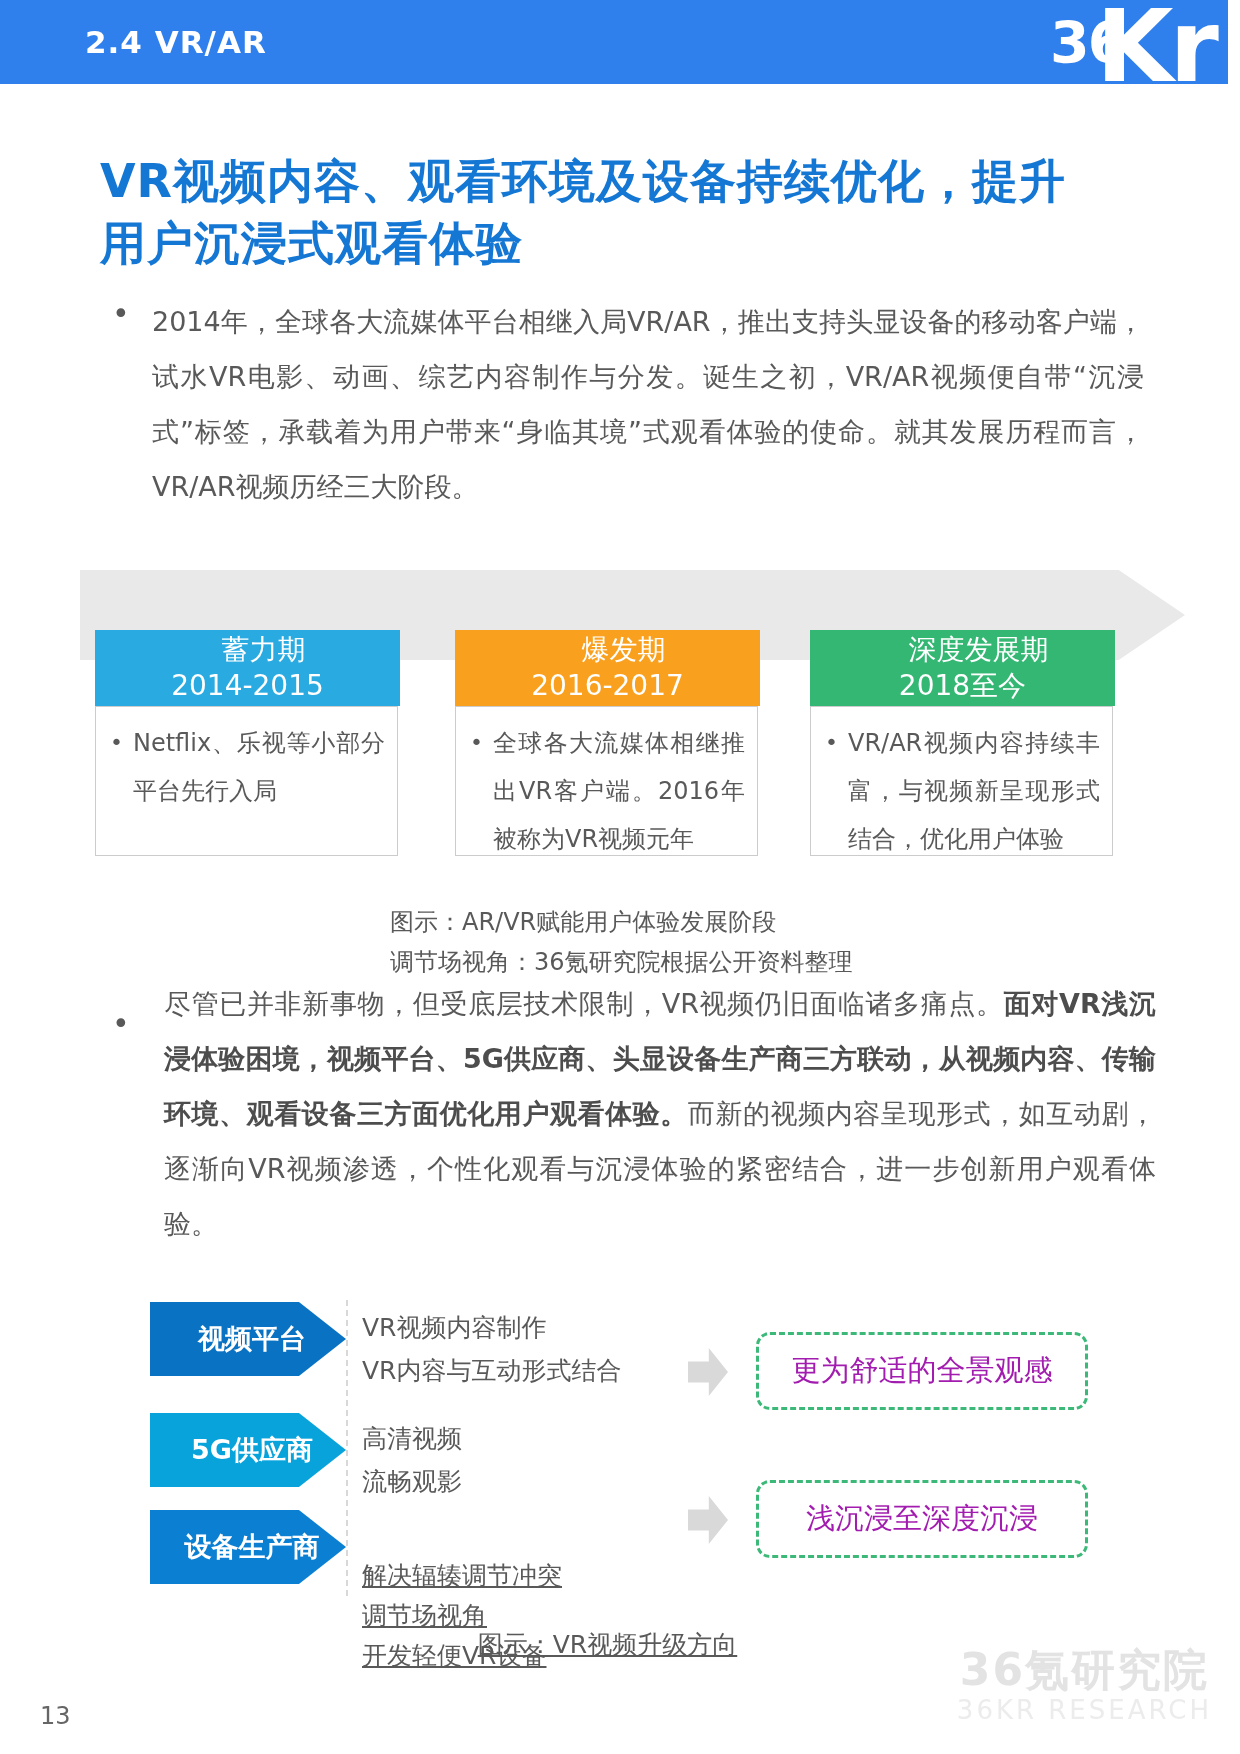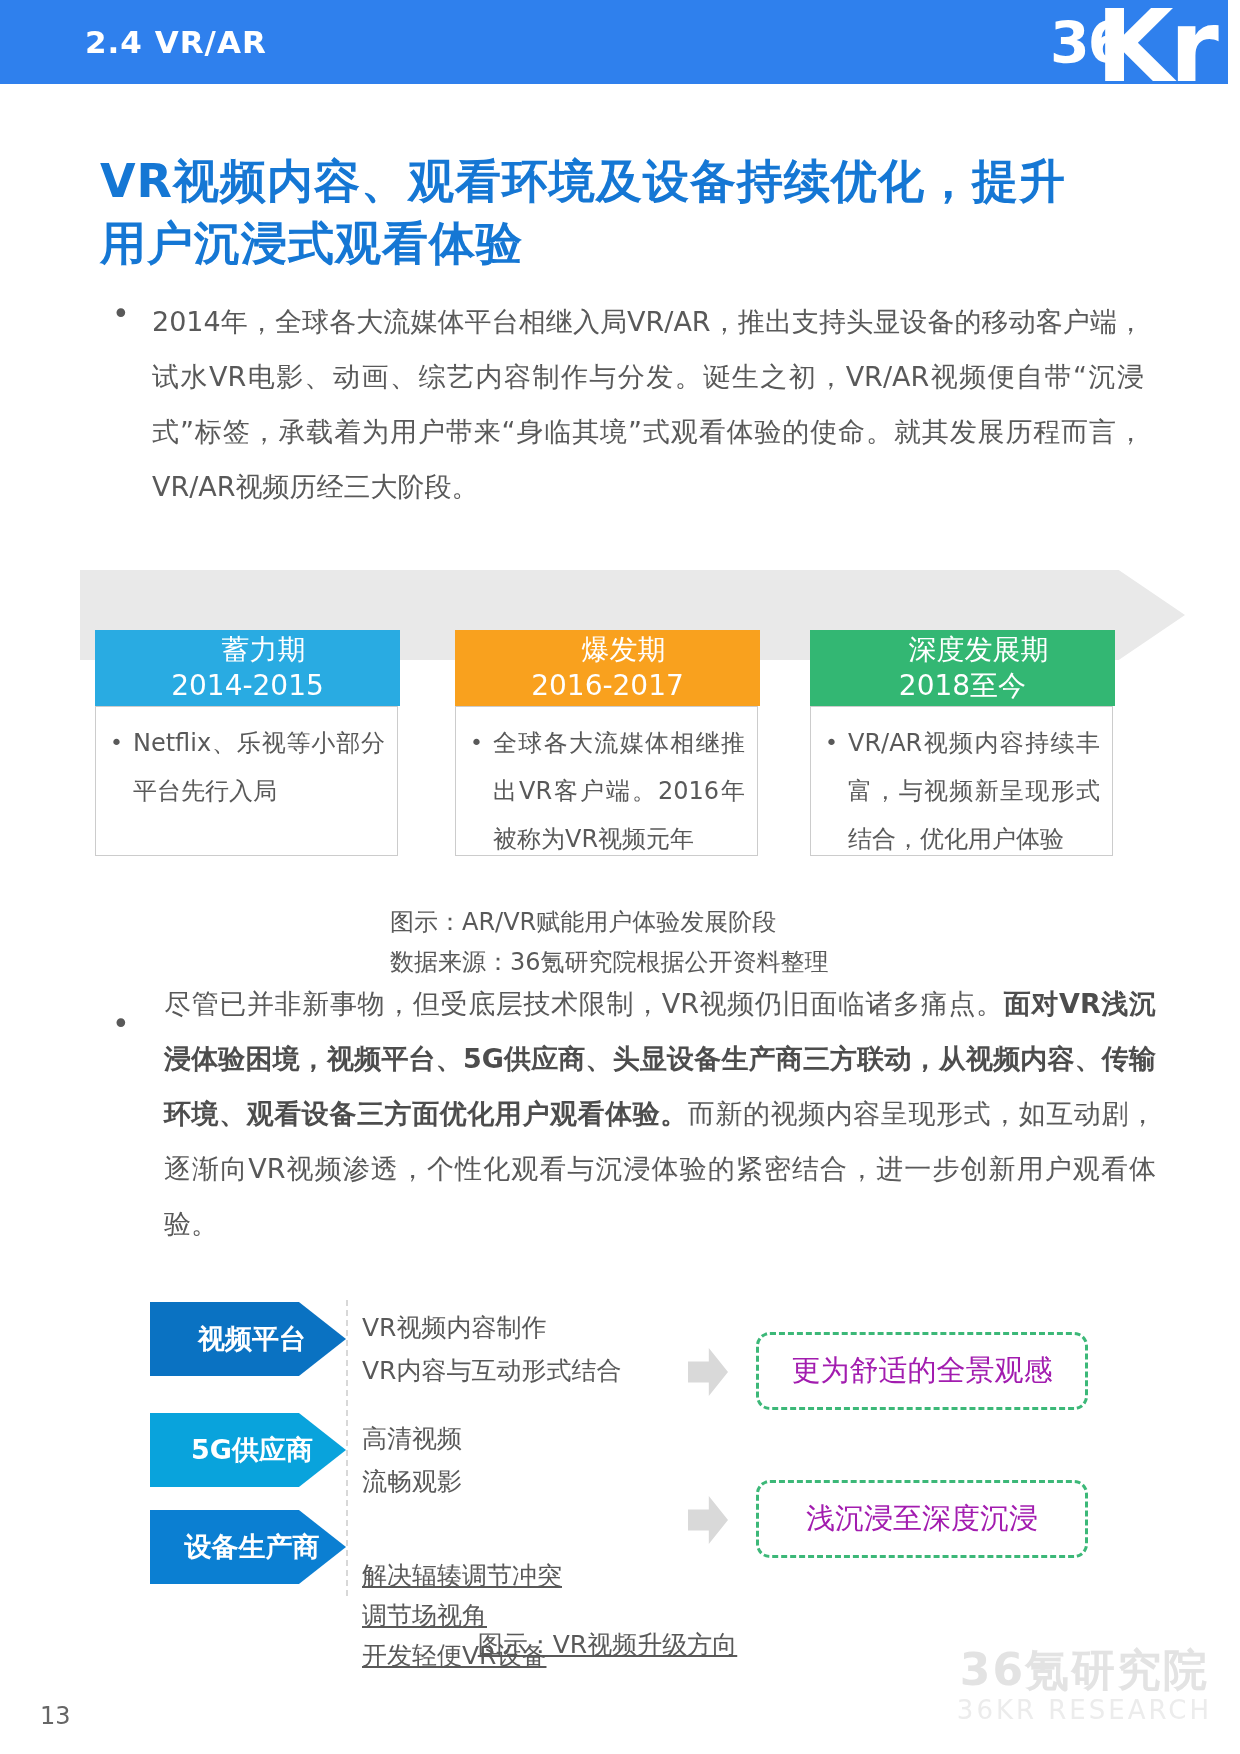--- a/index.html
+++ b/index.html
@@ -135,21 +135,21 @@
     <div class="stage-body">
       <div class="stage-body-inner">
         <span class="b">•</span>
         <span>VR/AR视频内容持续丰富，与视频新呈现形式结合，优化用户体验</span>
       </div>
     </div>
   </div>
 
   <div class="tl-caption">
     <div>图示：AR/VR赋能用户体验发展阶段</div>
-    <div>数据来源：36氪研究院根据公开资料整理</div>
+    <div>调节场视角：36氪研究院根据公开资料整理</div>
   </div>
 
   <div class="bullet-dot p2-dot">•</div>
   <div class="para para2"><span>尽管已并非新事物，但受底层技术限制，VR视频仍旧面临诸多痛点。</span><span class="seg-bold">面对VR浅沉浸体验困境，视频平台、5G供应商、头显设备生产商三方联动，从视频内容、传输环境、观看设备三方面优化用户观看体验。</span><span>而新的视频内容呈现形式，如互动剧，逐渐向VR视频渗透，个性化观看与沉浸体验的紧密结合，进一步创新用户观看体验。</span></div>
 
   <div class="role-arrow role-0" style="background-color: rgb(10, 114, 194);">
     <span>视频平台</span>
   </div>
   <div class="role-arrow role-1" style="background-color: rgb(9, 163, 220);">
     <span>5G供应商</span>

